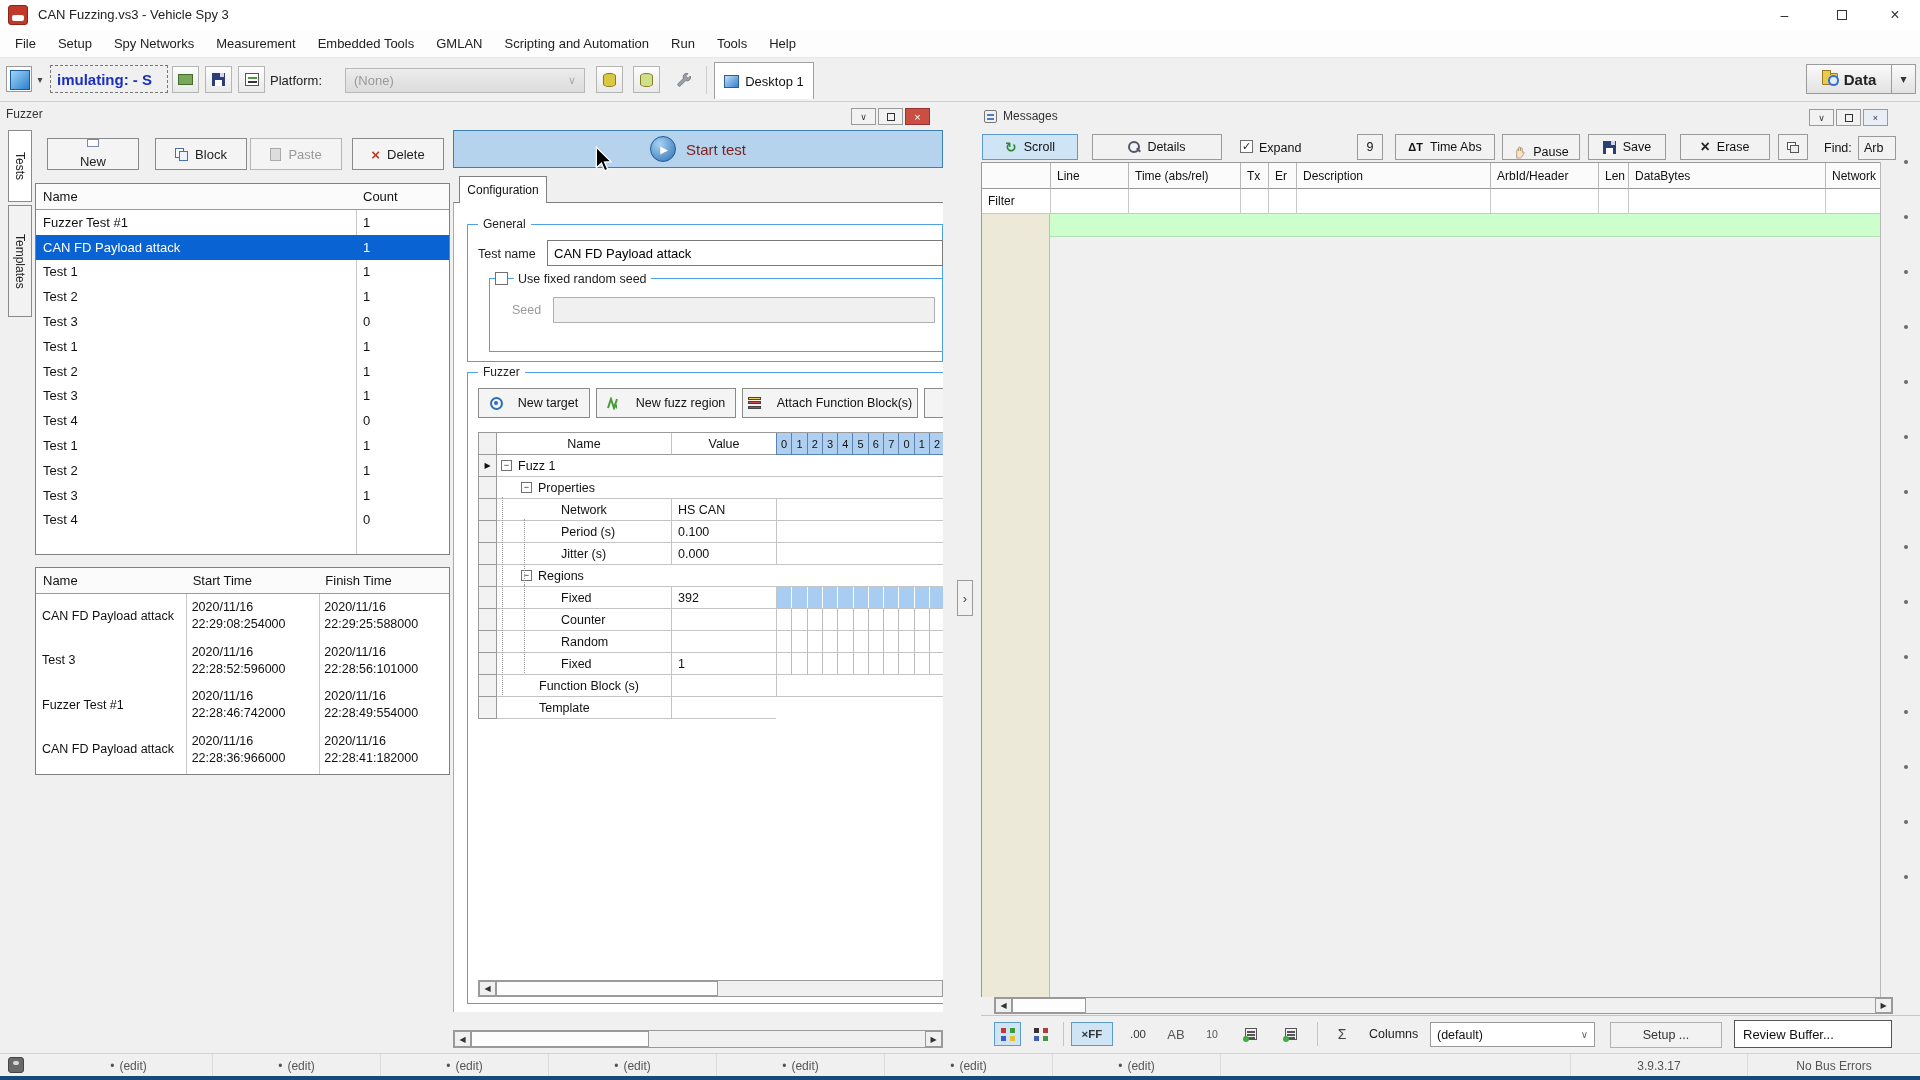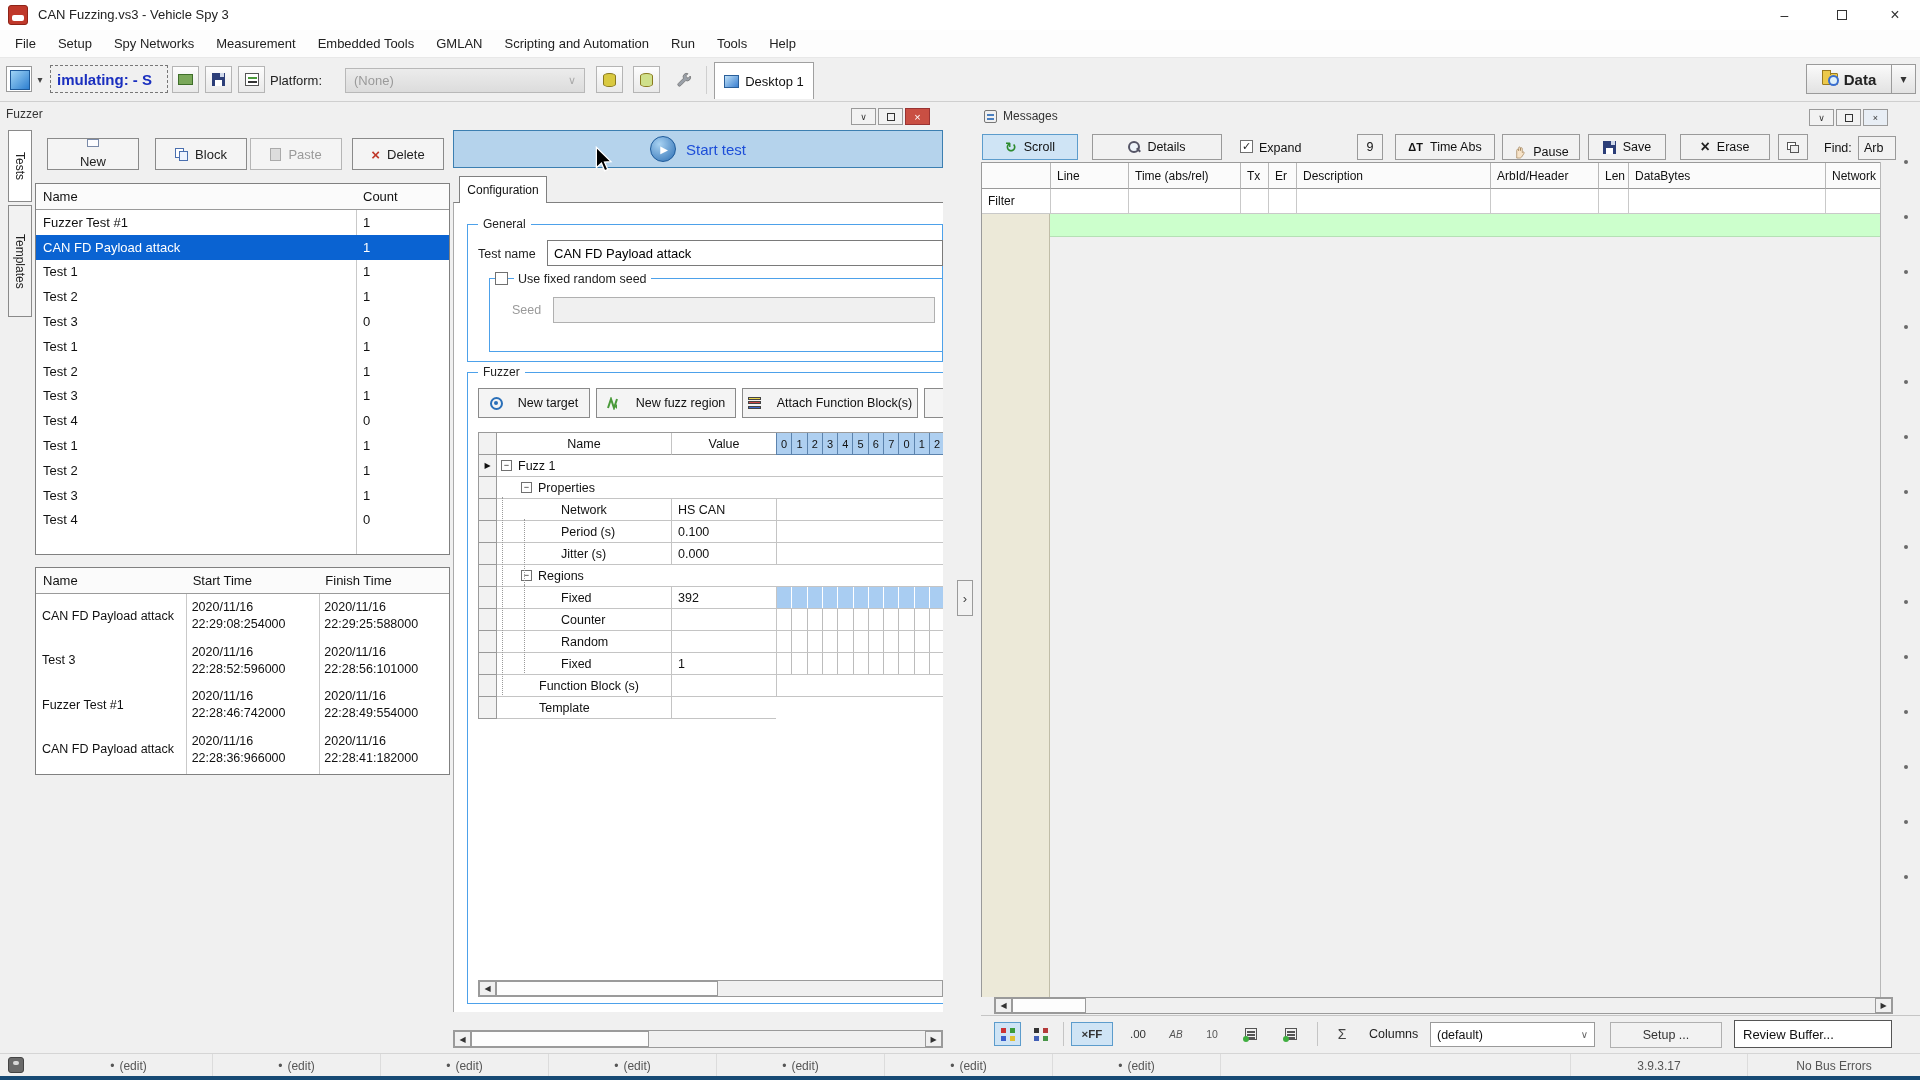--- a/index.html
+++ b/index.html
@@ -79,21 +79,21 @@
   .ht-head div { display:flex; align-items:center; padding-left:7px; font-size:13px; }
   .ht-row { display:flex; height:44.5px; font-size:12.5px; }
   .h-name { width:150px; display:flex; align-items:center; padding-left:6px; line-height:15px; }
   .h-start,.h-finish { width:133px; padding:5px 0 0 6px; line-height:17px; }
   .h-finish { width:131px; }
 
   
   .cwin { position:absolute; top:108px; width:25px; height:17px; border:1px solid #9a9a9a; background:#f2f2f2; display:flex; align-items:center; justify-content:center; font-size:9px; color:#333; }
   .cwin.close { background:#c94f43; border-color:#933; color:#fff; font-size:11px; }
   .startbar { position:absolute; left:453px; top:130px; width:490px; height:38px; background:#b5d3ec; border:1px solid #3c7fb1; display:flex; align-items:center; justify-content:center; gap:10px; }
-  .startbar .ptxt { font-size:15px; color:#1d4ed8; }
+  .startbar .ptxt { font-size:15px; color:#7f1d1d; }
   .playic { width:26px; height:26px; border-radius:50%; background:radial-gradient(circle at 35% 30%, #a8d2f2, #2d6fb4); border:1px solid #1d5a9a; display:flex; align-items:center; justify-content:center; color:#fff; font-size:10px; padding-left:2px;}
   .cfgtab { position:absolute; left:459px; top:176px; width:88px; height:27px; background:#fff; border:1px solid #808080; border-bottom:none; display:flex; align-items:center; justify-content:center; font-size:12px; z-index:3;text-align:center; }
   .cbody { position:absolute; left:453px; top:202px; width:490px; height:810px; background:#fff; border-top:1px solid #808080; border-left:1px solid #aaa; }
   .bluegrp { position:absolute; border:1px solid #4da1ea; }
   .grplabel { position:absolute; top:-8px; left:10px; background:#fff; padding:0 5px; font-size:12px; color:#222; }
   .fld-label { position:absolute; font-size:12.5px; color:#222; }
   .txtinput { position:absolute; border:1px solid #7a7a7a; background:#fff; font-size:13px; padding:0 6px; font-family:"Liberation Sans",sans-serif; }
   .txtinput:disabled { background:#f0f0f0; border-color:#b0b0b0; }
   .chkbox { width:13px; height:13px; border:1px solid #707070; background:#fff; display:inline-block; }
   .fbtn { position:absolute; top:388px; height:30px; border:1px solid #8a8a8a; background:#f4f4f4; display:flex; align-items:center; justify-content:center; gap:15px; font-size:12.5px; }
@@ -715,21 +715,21 @@
         <span class="neticon" style="filter:grayscale(0.2);">
           <i style="background:#333;"></i>
           <i style="background:#cc3333;"></i>
           <i style="background:#3a5fcc;"></i>
           <i style="background:#3a9a3a;"></i>
         </span>
       </div>
     <div style="position:absolute; left:82px; top:6px; width:1px; height:24px; background:#c5c5c5;"></div>
     <div class="mb-btn blue" style="left:90px; width:42px; font-weight:bold;">×FF</div>
     <div class="mb-btn mb-plain" style="left:140px; width:34px;">.00</div>
-    <div class="mb-btn mb-plain" style="left:180px; width:30px; font-size:10px; color:#555;font-style:italic;">AB</div>
+    <div class="mb-btn mb-plain" style="left:180px; width:30px; font-size:13px; color:#555;">AB</div>
     <div class="mb-btn mb-plain" style="left:216px; width:30px; font-size:10.5px; color:#555;">10</div>
     <div class="mb-btn mb-plain" style="left:256px; width:28px;">
         <span class="wordicon"></span>
       </div>
     <div class="mb-btn mb-plain" style="left:296px; width:28px;">
         <span class="wordicon"></span>
       </div>
     <div style="position:absolute; left:336px; top:6px; width:1px; height:24px; background:#c5c5c5;"></div>
     <div class="mb-btn mb-plain" style="left:346px; width:30px; font-size:14px; color:#444;">
         <span>Σ</span>

